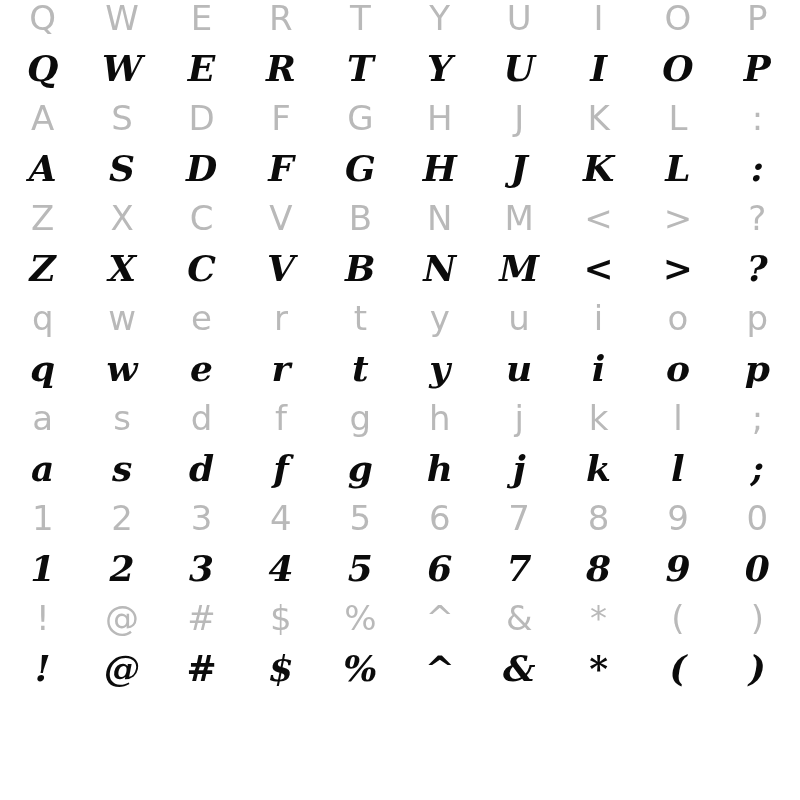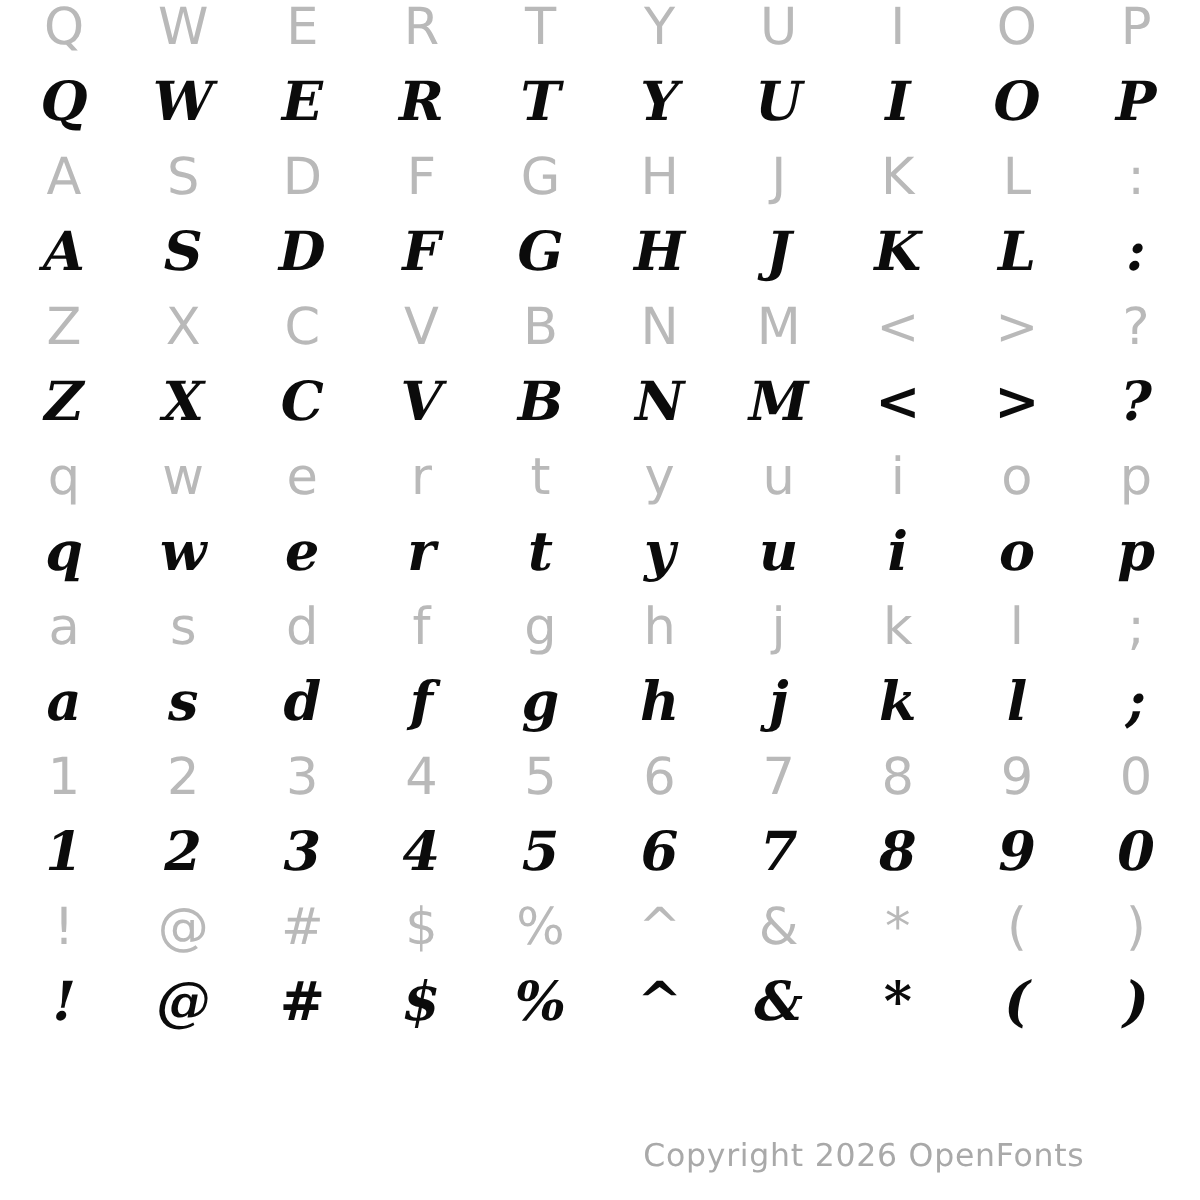--- a/index.html
+++ b/index.html
@@ -223,14 +223,13 @@
         <span class="glyph-cell">#</span>
         <span class="glyph-cell">$</span>
         <span class="glyph-cell">%</span>
         <span class="glyph-cell">^</span>
         <span class="glyph-cell">&amp;</span>
         <span class="glyph-cell">*</span>
         <span class="glyph-cell">(</span>
         <span class="glyph-cell">)</span>
       </div>
     </div>
-  <div class="copyright">Copyright 2026 OpenFonts</div>
 </div>
 
 </body></html>

